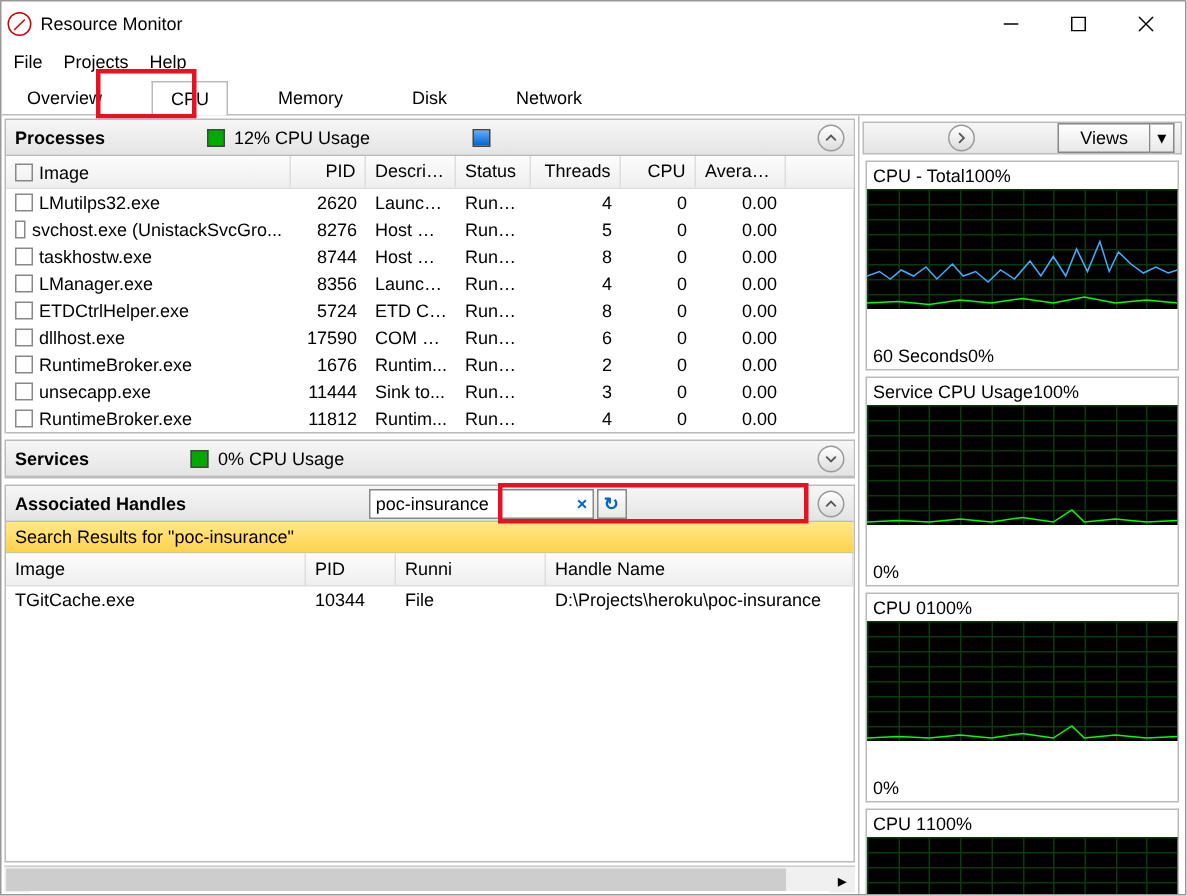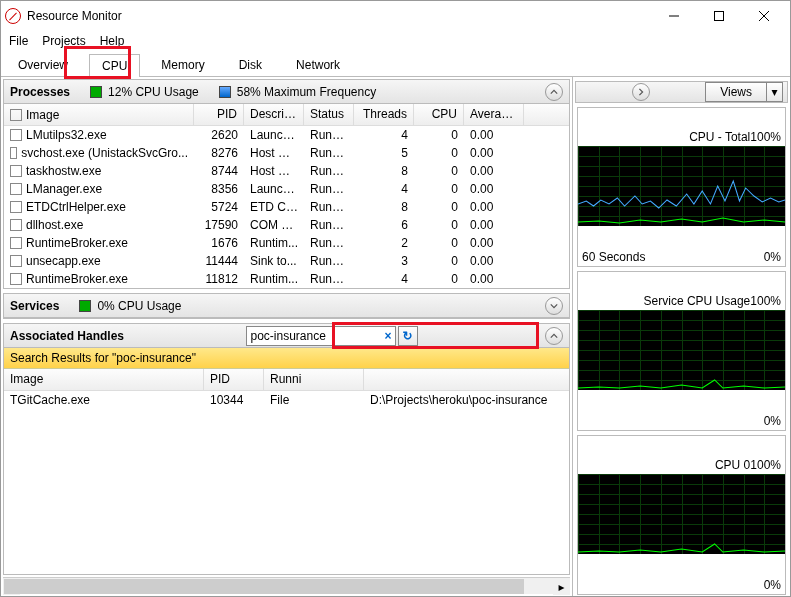--- a/index.html
+++ b/index.html
@@ -4,68 +4,68 @@
 <style>
 * { box-sizing: border-box; margin: 0; padding: 0; font-family: "Segoe UI", Tahoma, sans-serif; font-size: 12px; }
 body { background: #fff; width: 791px; height: 597px; overflow: hidden; border: 1px solid #999; display: flex; flex-direction: column; }
 .titlebar { height: 30px; display: flex; align-items: center; padding: 0 4px; }
 .titlebar .icon { width: 16px; height: 16px; border: 1px solid #c00; border-radius: 50%; margin-right: 6px; position: relative; }
 .titlebar .icon::after { content: ""; position: absolute; left: 2px; top: 7px; width: 10px; height: 1px; background: #c00; transform: rotate(-45deg); }
 .titlebar .title { flex: 1; }
 .winbtn { width: 45px; height: 30px; display: flex; align-items: center; justify-content: center; }
 .winbtn svg { width: 10px; height: 10px; }
 .menubar { height: 20px; display: flex; gap: 14px; padding: 0 8px; align-items: center; }
-.tabs { height: 26px; display: flex; align-items: flex-end; border-bottom: 1px solid #bbb; padding: 0 4px; gap: 8px; }
+.tabs { height: 26px; display: flex; align-items: flex-end; border-bottom: 1px solid #bbb; padding: 0 4px; gap: 20px; }
 .tab { padding: 4px 12px; border: 1px solid transparent; border-bottom: none; }
 .tab.active { border-color: #bbb; background: #fff; position: relative; top: 1px; }
 .hl-tab { position: absolute; border: 3px solid #e81123; pointer-events: none; }
 .content { flex: 1; display: flex; overflow: hidden; }
 .leftcol { width: 572px; display: flex; flex-direction: column; border-right: 1px solid #bbb; overflow: hidden; position: relative; }
 .rightcol { flex: 1; display: flex; flex-direction: column; padding: 4px 2px; overflow: hidden; }
 .panel { border: 1px solid #bbb; margin: 2px; display: flex; flex-direction: column; }
 .panel-hdr { height: 24px; background: linear-gradient(#f6f6f6,#e4e4e4); border-bottom: 1px solid #bbb; display: flex; align-items: center; padding: 0 6px; gap: 20px; font-weight: bold; }
-.panel-hdr .stat { font-weight: normal; display: flex; align-items: center; gap: 6px; }
+.panel-hdr .stat { font-weight: normal; display: flex; align-items: center; gap: 6px; margin-left: 48px; }
 .sq { width: 12px; height: 12px; background: #0a0; border: 1px solid #444; }
 .sq.blue { background: linear-gradient(#6af,#06c); }
 .expbtn { margin-left: auto; width: 18px; height: 18px; border: 1px solid #999; border-radius: 50%; background: linear-gradient(#fff,#ddd); display: flex; align-items: center; justify-content: center; }
 .expbtn svg { width: 8px; height: 8px; }
 .colhdr { height: 22px; display: flex; background: linear-gradient(#fdfdfd,#eee); border-bottom: 1px solid #ddd; }
 .colhdr > div { border-right: 1px solid #ddd; padding: 3px 6px; overflow: hidden; white-space: nowrap; text-overflow: ellipsis; }
 .rows { overflow: hidden; }
 .row { height: 18px; display: flex; align-items: center; }
 .row > div { padding: 0 6px; overflow: hidden; white-space: nowrap; text-overflow: ellipsis; }
 .cb { width: 12px; height: 12px; border: 1px solid #888; margin-right: 4px; display: inline-block; vertical-align: middle; }
 .c-img { width: 190px; display: flex; align-items: center; }
 .c-pid { width: 50px; text-align: right; }
 .c-desc { width: 60px; }
 .c-stat { width: 50px; }
 .c-thr { width: 60px; text-align: right; }
 .c-cpu { width: 50px; text-align: right; }
-.c-avg { width: 60px; text-align: left; }
+.c-avg { width: 60px; text-align: right; }
 .searchbar { display: flex; align-items: center; position: relative; }
 .searchbox { border: 1px solid #888; height: 20px; width: 150px; padding: 0 18px 0 4px; }
 .clr { position: absolute; right: 26px; top: 3px; color: #06c; font-weight: bold; cursor: pointer; }
 .refr { width: 20px; height: 20px; border: 1px solid #888; background: linear-gradient(#fff,#e8e8e8); display: flex; align-items: center; justify-content: center; margin-left: 2px; color: #06c; font-weight: bold; }
 .hl-search { border: 3px solid #e81123; position: absolute; pointer-events: none; }
 .resband { background: linear-gradient(#ffe88a,#ffd24a); padding: 3px 6px; border-bottom: 1px solid #cc9; }
 .h-img { width: 200px; }
 .h-pid { width: 60px; }
 .h-type { width: 100px; }
 .h-name { flex: 1; }
 .hscroll { height: 17px; background: #f0f0f0; border-top: 1px solid #ccc; position: relative; margin: 0 2px 2px; }
 .hscroll .thumb { position: absolute; height: 15px; top: 1px; left: 1px; width: 520px; background: #cdcdcd; }
 .hscroll .arr { position: absolute; top: 0; width: 17px; height: 17px; display: flex; align-items: center; justify-content: center; background: #f0f0f0; }
 .hscroll .arr.r { right: 0; }
 .rhdr { height: 24px; display: flex; align-items: center; gap: 4px; padding: 0 4px; background: linear-gradient(#f6f6f6,#e4e4e4); border: 1px solid #bbb; }
 .viewsbtn { margin-left: auto; display: flex; }
 .viewsbtn .lbl { border: 1px solid #888; padding: 2px 14px; background: linear-gradient(#fff,#e8e8e8); }
 .viewsbtn .dd { border: 1px solid #888; border-left: none; width: 16px; background: linear-gradient(#fff,#e8e8e8); display: flex; align-items: center; justify-content: center; }
 .graphbox { border: 1px solid #bbb; margin: 4px 2px 0; }
-.graphbox .gh { display: flex; justify-content: flex-end; padding: 2px 4px; font-size: 11px; margin-top: 20px; }
-.graphbox .gf { display: flex; justify-content: space-between; padding: 2px 4px; font-size: 11px; margin-top: 22px; }
+.graphbox .gh { display: flex; justify-content: flex-start; padding: 2px 4px; font-size: 11px; }
+.graphbox .gf { display: flex; padding: 2px 4px; font-size: 11px; margin-top: 22px; }
 .graphbox canvas, .graph { width: 100%; height: 80px; background: #000; display: block; position: relative; overflow: hidden; }
 .gridv, .gridh { position: absolute; background: #0a3a0a; }
 .trace { position: absolute; bottom: 0; left: 0; width: 100%; height: 100%; }
 </style>
 </head>
 <body>
 
 <div class="titlebar">
   <span class="icon"></span>
   <span class="title">Resource Monitor</span>
@@ -107,21 +107,20 @@
 
     <div class="panel">
       <div class="panel-hdr">
         <span>Processes</span>
         <span class="stat">
             <span class="sq"></span>
             <span>12% CPU Usage</span>
           </span>
         <span class="stat">
             <span class="sq blue"></span>
-            <span>58% Maximum Frequency</span>
           </span>
         <span class="expbtn">
             <svg viewBox="0 0 10 10">
               <polyline points="1,7 5,3 9,7" fill="none" stroke="#555" stroke-width="1.5"></polyline>
             </svg>
           </span>
       </div>
       <div class="colhdr">
         <div class="c-img">
             <span class="cb"></span>
@@ -247,20 +246,21 @@
               <polyline points="1,7 5,3 9,7" fill="none" stroke="#555" stroke-width="1.5"></polyline>
             </svg>
           </span>
         <div class="hl-search" style="left:328px; top:-2px; width:207px; height:27px;"></div>
       </div>
       <div class="resband">Search Results for "poc-insurance"</div>
       <div class="colhdr">
         <div class="h-img">Image</div>
         <div class="h-pid">PID</div>
         <div class="h-type">Runni</div>
+        <div class="h-name">Handle Name</div>
       </div>
       <div class="rows" id="handle-rows" style="flex:1;">
           <div class="row">
             <div class="h-img">TGitCache.exe</div>
             <div class="h-pid">10344</div>
             <div class="h-type">File</div>
             <div class="h-name">D:\Projects\heroku\poc-insurance</div>
           </div>
         </div>
     </div>

